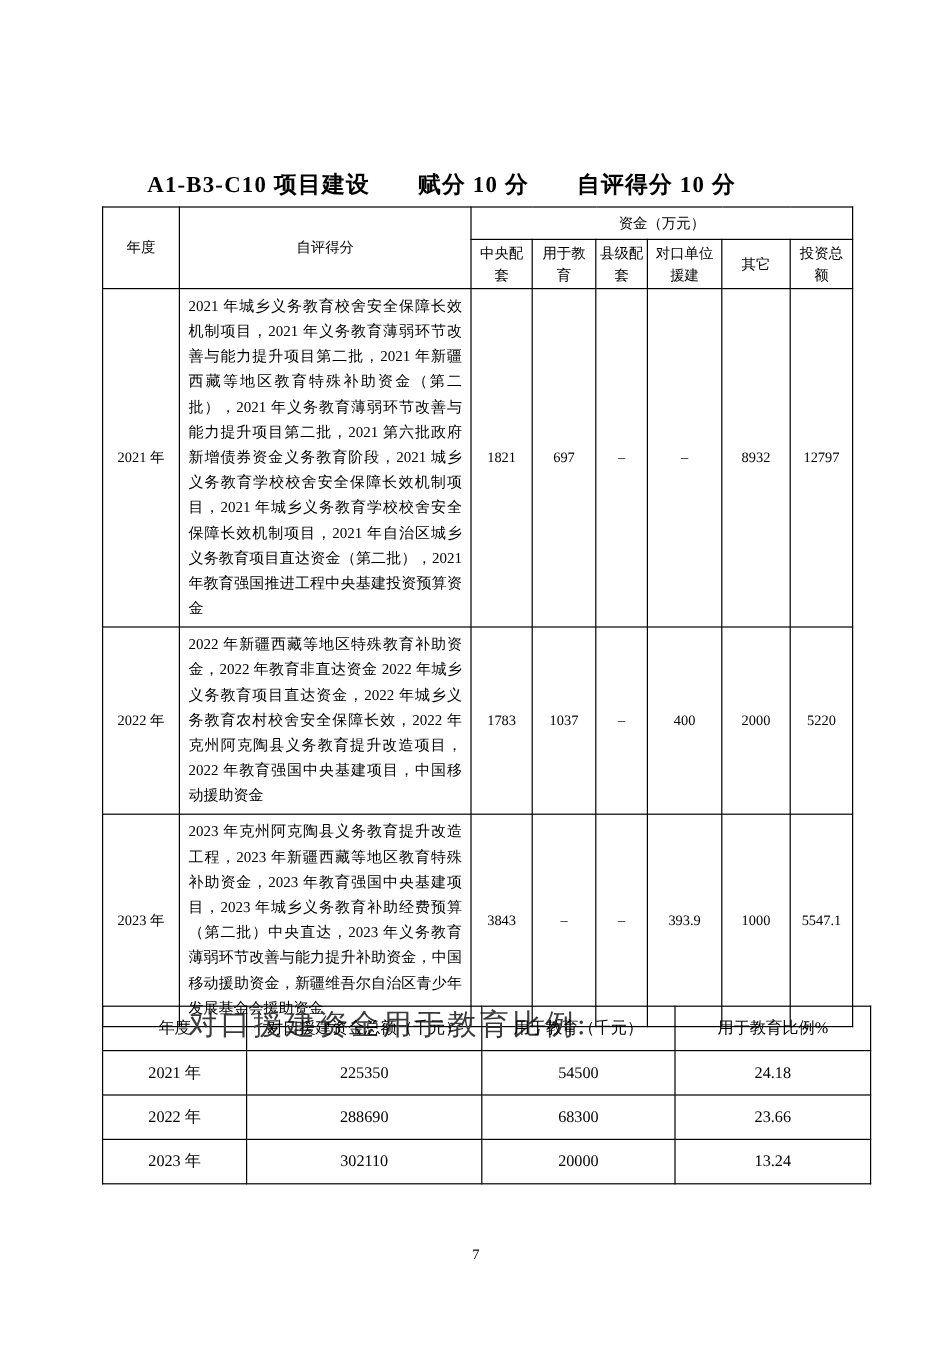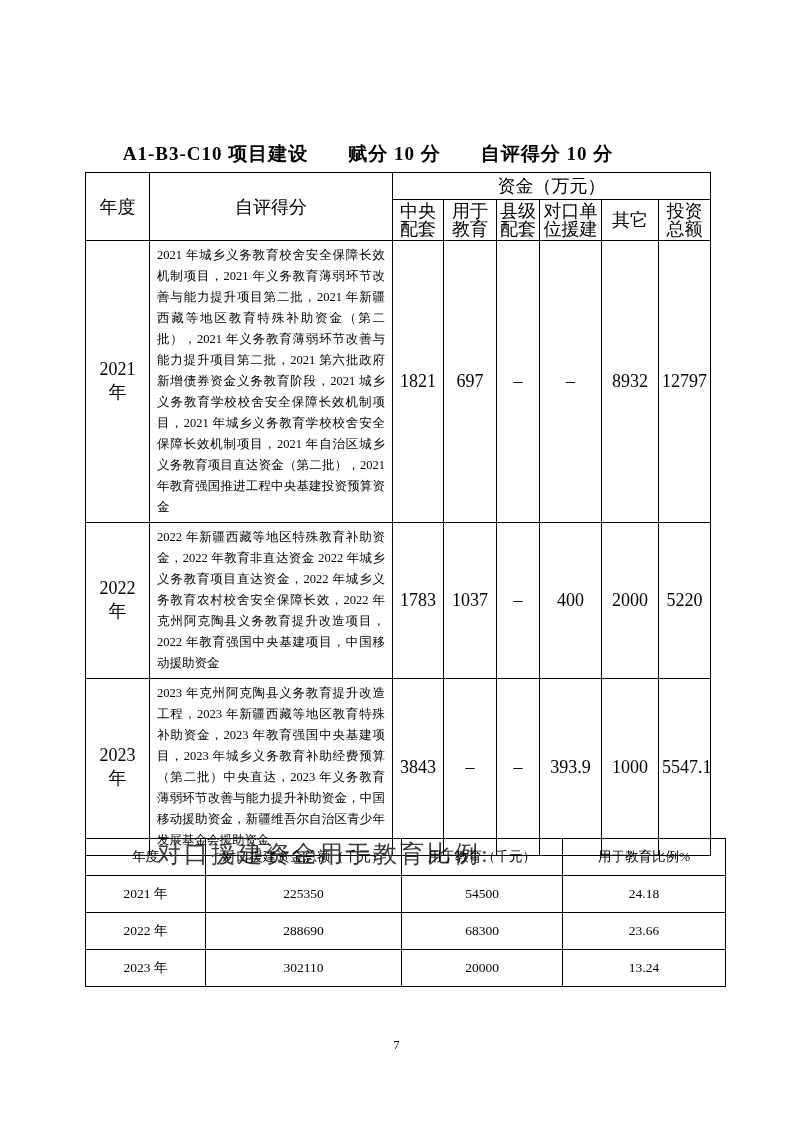--- a/index.html
+++ b/index.html
@@ -27,21 +27,21 @@
   }
   table {
     border-collapse: collapse;
     table-layout: fixed;
     position: absolute;
   }
   td {
     border: 1px solid #000000;
     vertical-align: middle;
     text-align: center;
-    font-size: 18px;
+    font-size: 12px;
     padding: 0 3px;
     overflow: hidden;
   }
   
   .funding-table {
     left: 85px;
     top: 172px;
     width: 625px;
   }
   .funding-table .group-header {

